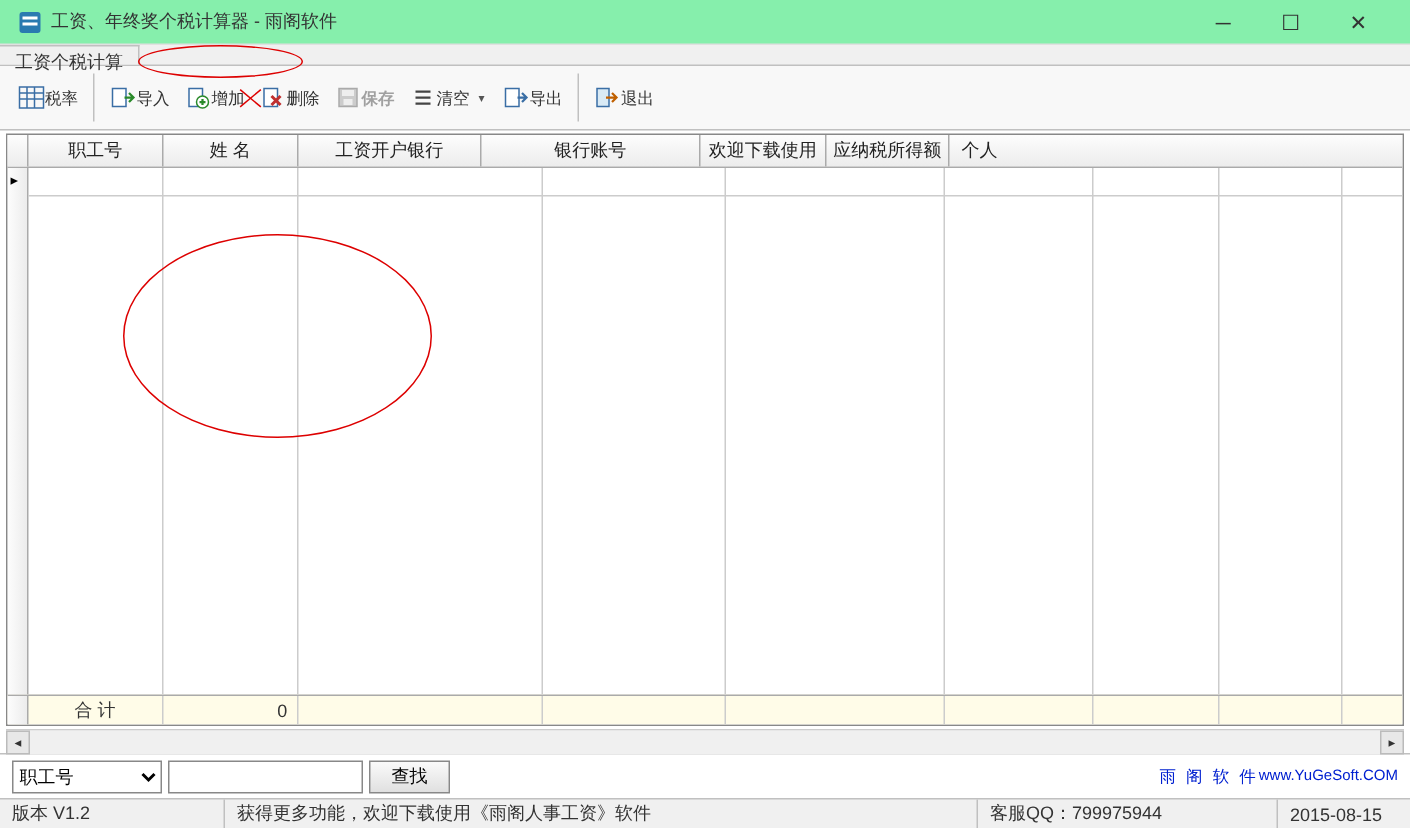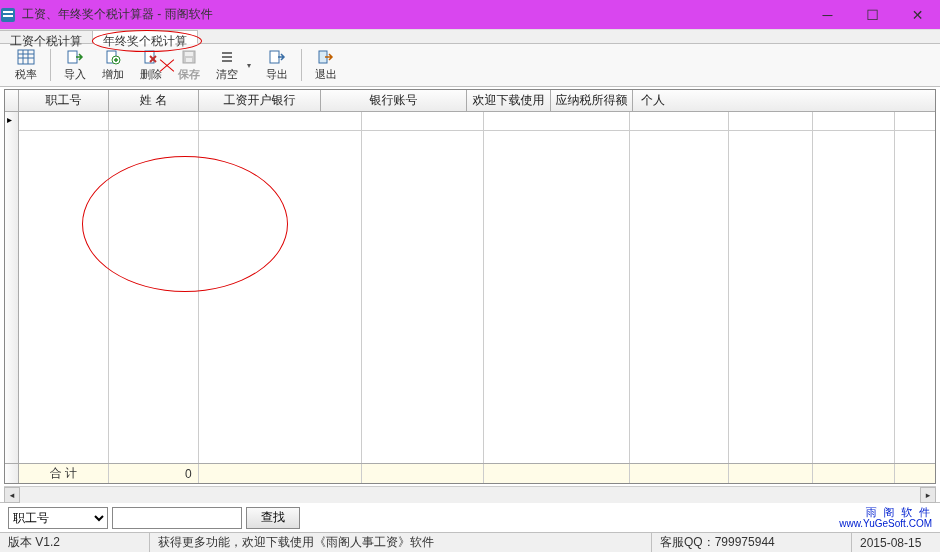--- a/index.html
+++ b/index.html
@@ -1,29 +1,29 @@
 <!DOCTYPE html>
 <html><head>
 <meta charset="utf-8">
 <style>
 * { box-sizing: border-box; margin: 0; padding: 0; font-family: "Microsoft YaHei", "SimSun", sans-serif; }
 body { background: #fff; width: 940px; height: 553px; overflow: hidden; font-size: 12px; color: #333; position: relative; }
 
-.titlebar { height: 30px; background: #d946ef; border-bottom: 1px solid #e0e0e0; display: flex; align-items: center; padding: 0 0; }
+.titlebar { height: 30px; background: #86efac; border-bottom: 1px solid #e0e0e0; display: flex; align-items: center; padding: 0 12px; }
 .titlebar .app-icon { width: 16px; height: 16px; margin-right: 6px; display: flex; align-items: center; justify-content: center; }
 .titlebar .title { flex: 1; font-size: 12px; color: #333; }
 .titlebar .win-buttons { display: flex; gap: 0; }
 .titlebar .win-btn { width: 45px; height: 28px; display: flex; align-items: center; justify-content: center; font-size: 14px; color: #333; }
 
 .tabs { height: 14px; background: #f0f0f0; display: flex; border-bottom: 1px solid #c0c0c0; }
 .tab { padding: 2px 10px; border-right: 1px solid #c0c0c0; border-top: 1px solid #c0c0c0; background: #f0f0f0; font-size: 12px; cursor: default; position: relative; }
 .tab.active { background: #fff; border-bottom: 1px solid #fff; margin-bottom: -1px; }
 
 .toolbar { height: 43px; background: #f8f8f8; border-bottom: 1px solid #c0c0c0; display: flex; align-items: center; padding: 2px 8px; gap: 2px; }
-.tool-btn { display: flex; flex-direction: column; align-items: center; justify-content: center; min-width: 36px; height: 40px; padding: 1px 4px; cursor: default; }
+.tool-btn { display: flex; flex-direction: row; align-items: center; justify-content: center; min-width: 36px; height: 40px; padding: 1px 4px; cursor: default; }
 .tool-btn .ico { width: 18px; height: 18px; display: flex; align-items: center; justify-content: center; }
 .tool-btn .lbl { font-size: 11px; margin-top: 1px; color: #333; }
 .tool-btn.disabled .lbl { color: #a0a0a0; font-weight: bold; }
 .tool-sep { width: 1px; height: 32px; background: #c0c0c0; margin: 0 4px; }
 .tool-dropdown { width: 8px; display: flex; align-items: center; justify-content: center; font-size: 8px; color: #555; margin-left: -2px; margin-right: 4px; }
 
 .grid-area { position: relative; border: 1px solid #888; margin: 2px 4px; height: 395px; overflow: hidden; background: #fff; }
 .grid-header { display: flex; height: 22px; background: linear-gradient(#fdfdfd,#ececec); border-bottom: 1px solid #aaa; }
 .row-indicator-head { width: 14px; border-right: 1px solid #aaa; background: linear-gradient(#fdfdfd,#ececec); }
 .col-h { border-right: 1px solid #aaa; display: flex; align-items: center; justify-content: center; font-size: 12px; color: #222; }
@@ -39,21 +39,21 @@
 .footer-cell { border-right: 1px solid #ccc; display: flex; align-items: center; justify-content: center; font-size: 12px; text-align: center; }
 
 .hscroll { height: 16px; background: #f0f0f0; border-top: 1px solid #ccc; display: flex; align-items: center; }
 .hscroll .sbtn { width: 16px; height: 16px; background: #e8e8e8; border: 1px solid #bbb; display: flex; align-items: center; justify-content: center; font-size: 9px; }
 .hscroll .track { flex: 1; height: 16px; background: #f0f0f0; position: relative; }
 
 .search-bar { height: 30px; display: flex; align-items: center; padding: 4px 8px; gap: 4px; border-top: 1px solid #c0c0c0; }
 .search-bar select { height: 22px; width: 100px; border: 1px solid #888; font-size: 12px; background: #fff; }
 .search-bar input { height: 22px; width: 130px; border: 1px solid #888; font-size: 12px; padding: 0 3px; }
 .search-bar button { height: 22px; width: 54px; border: 1px solid #888; background: linear-gradient(#fafafa,#e0e0e0); font-size: 12px; }
-.brand { display: flex; flex-direction: column; align-items: flex-end; font-size: 11px; line-height: 12px; }
+.brand { display: flex; flex-direction: row; align-items: flex-start; font-size: 11px; line-height: 12px; }
 .brand a { color: #0020d0; text-decoration: none; font-family: "SimSun", serif; letter-spacing: 2px; }
 .brand .url { color: #0020d0; font-size: 10px; letter-spacing: 0; }
 
 .statusbar { height: 20px; border-top: 1px solid #c0c0c0; display: flex; align-items: center; font-size: 12px; background: #f0f0f0; }
 .status-cell { padding: 0 8px; border-right: 1px solid #c0c0c0; height: 100%; display: flex; align-items: center; }
 
 .annot-ellipse { position: absolute; border: 1px solid #d00; border-radius: 50%; pointer-events: none; }
 .annot-circle1 { left: 92px; top: 30px; width: 110px; height: 22px; }
 .annot-x { position: absolute; left: 158px; top: 58px; width: 16px; height: 16px; pointer-events: none; }
 .annot-x::before, .annot-x::after { content:''; position:absolute; left:0; top:7px; width:18px; height:1px; background:#d00; }
@@ -75,21 +75,20 @@
   <span class="title">工资、年终奖个税计算器 - 雨阁软件</span>
   <div class="win-buttons">
     <div class="win-btn">─</div>
     <div class="win-btn">☐</div>
     <div class="win-btn">✕</div>
   </div>
 </div>
 
 <div class="tabs">
   <div class="tab"><span>工资个税计算</span></div>
-  <div class="tab active"><span>年终奖个税计算</span></div>
 </div>
 
 <div class="toolbar">
   <div class="tool-btn">
     <span class="ico">
         <svg width="18" height="16">
           <rect x="1" y="1" width="16" height="14" fill="none" stroke="#3a6ea5"></rect>
           <line x1="1" y1="5" x2="17" y2="5" stroke="#3a6ea5"></line>
           <line x1="1" y1="9" x2="17" y2="9" stroke="#3a6ea5"></line>
           <line x1="6" y1="1" x2="6" y2="15" stroke="#3a6ea5"></line>

